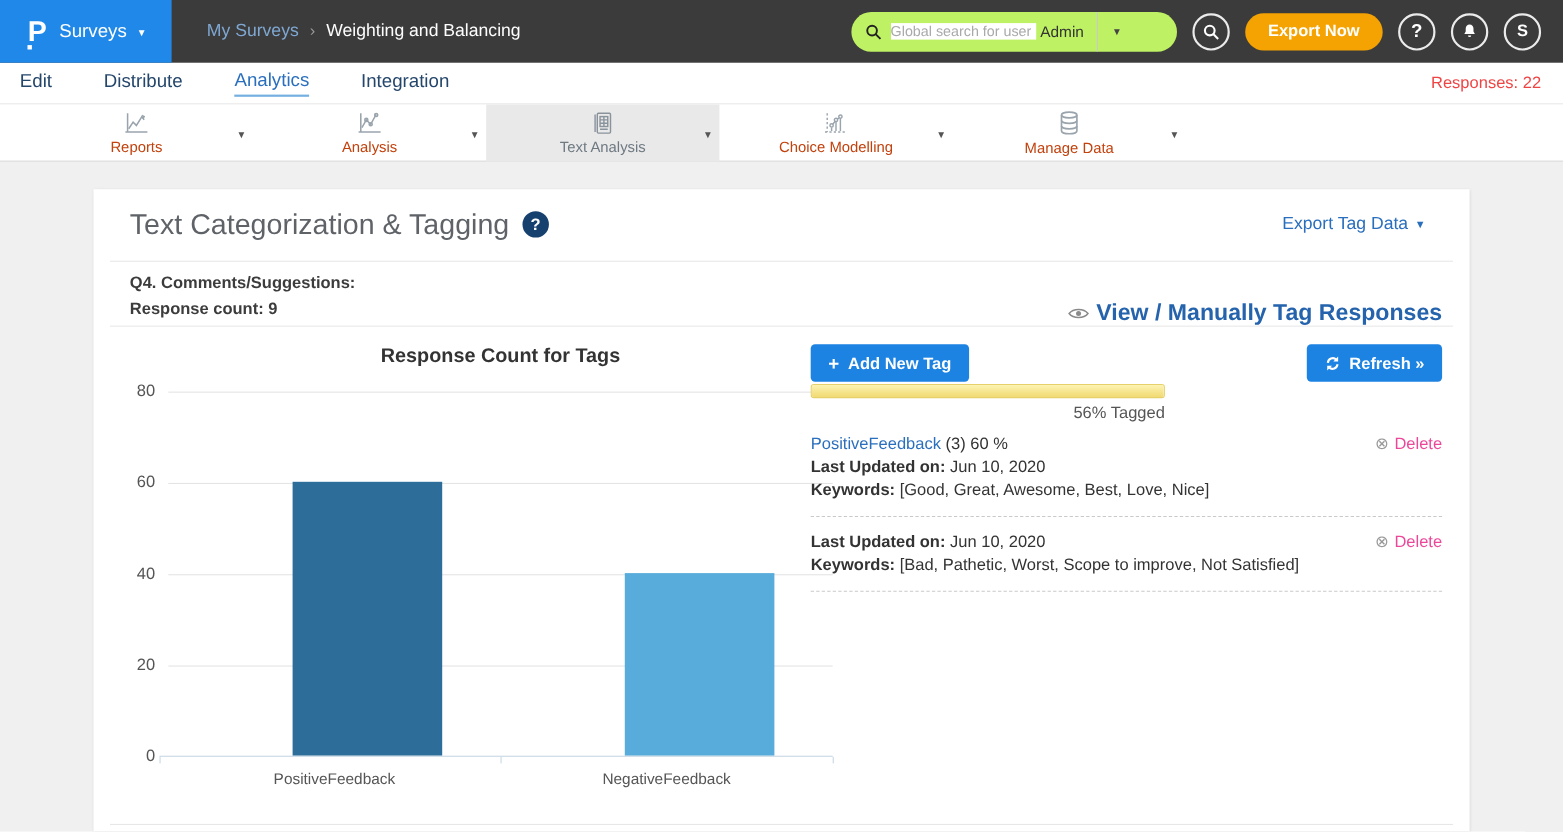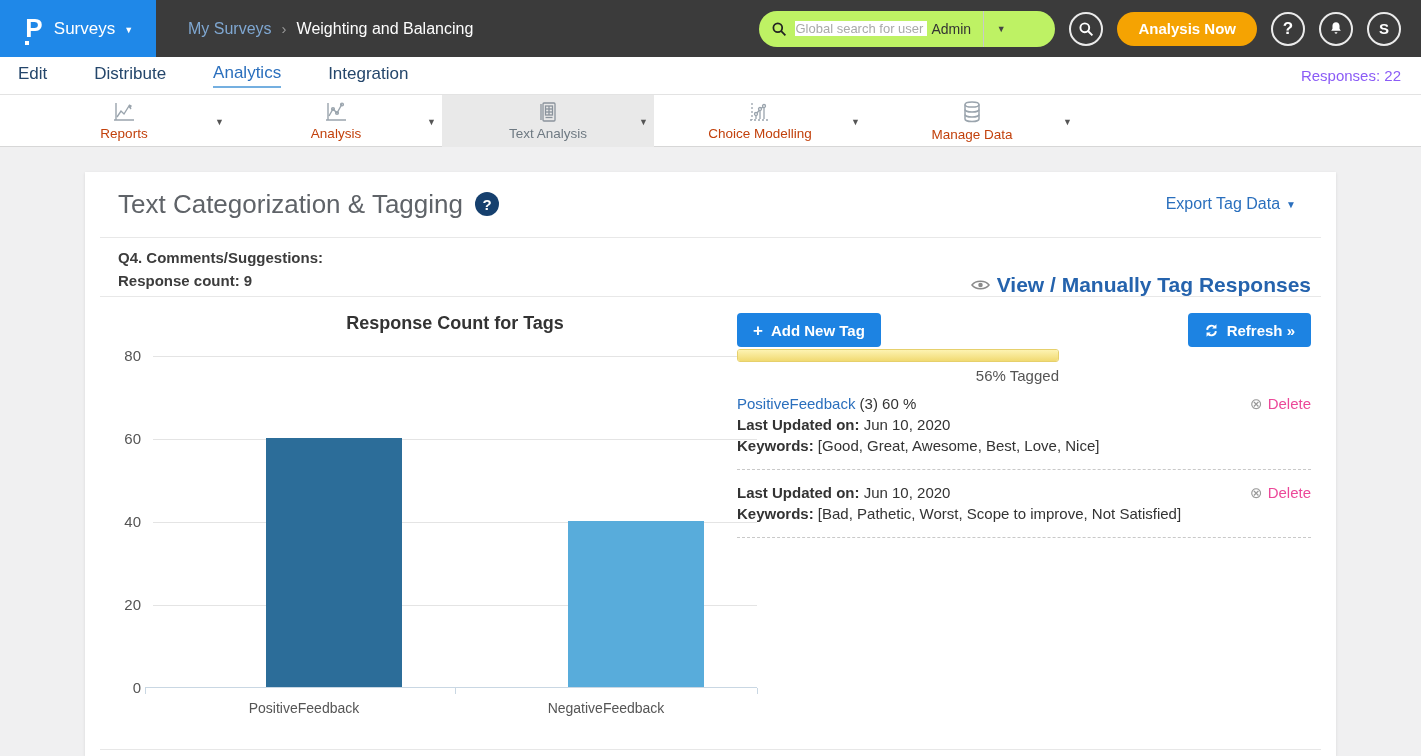--- a/index.html
+++ b/index.html
@@ -29,21 +29,21 @@
   .pill-caret { width:34px; text-align:center; font-size:9px; color:#444; cursor:pointer; }
   .circle-btn { width:34px; height:34px; border-radius:50%; background:transparent; border:2px solid rgba(255,255,255,.9); color:#fff; display:flex; align-items:center; justify-content:center; cursor:pointer; font-family:inherit; }
   .circle-btn.help-q { font-size:17px; font-weight:700; }
   .circle-btn.avatar-s { font-size:15px; font-weight:700; }
   .upgrade-btn { height:34px; border:none; border-radius:17px; background:#f5a302; color:#fff; font-size:15px; font-weight:700; padding:0 21px; cursor:pointer; font-family:inherit; }
 
   
   .subnav { height:38px; background:#fff; border-bottom:1px solid #e3e3e3; display:flex; align-items:center; padding:0 20px 0 18px; }
   .subnav-item { font-size:17px; color:#24466b; margin-right:47px; cursor:pointer; padding-bottom:3px; }
   .subnav-item.active { color:#2a6fbd; border-bottom:2px solid #74afe0; }
-  .responses { margin-left:auto; font-size:15px; color:#8b5cf6; }
+  .responses { margin-left:auto; font-size:15px; color:#ef4444; }
 
   
   .tabstrip { height:52px; background:#fff; border-bottom:1px solid #d7d7d7; display:flex; padding-left:18px; }
   .tab { width:212px; height:52px; display:flex; flex-direction:column; align-items:center; justify-content:center; gap:3px; position:relative; cursor:pointer; }
   .tab.active { background:#e9e9e9; }
   .tab-label { font-size:13.5px; color:#c2410c; }
   .tab.active .tab-label { color:#6e7982; }
   .tab-caret { position:absolute; right:6px; top:22px; font-size:9px; color:#555; }
 
   
@@ -114,21 +114,21 @@
       <span class="pill-scope">Admin</span>
       <span class="pill-divider"></span>
       <span class="pill-caret">▼</span>
     </div>
     <button class="circle-btn">
       <svg width="16" height="16" viewBox="0 0 20 20" fill="none" stroke="#fff" stroke-width="2.4">
           <circle cx="8.5" cy="8.5" r="5.5"></circle>
           <line x1="12.8" y1="12.8" x2="18" y2="18"></line>
         </svg>
     </button>
-    <button class="upgrade-btn">Analysis Now</button>
+    <button class="upgrade-btn">Export Now</button>
     <button class="circle-btn help-q">
         <span>?</span>
       </button>
     <button class="circle-btn">
       <svg width="16" height="17" viewBox="0 0 24 24" fill="#fff">
           <path d="M12 2.5c-3.2 0-5.3 2.4-5.3 5.5v4.3L4.8 15.5h14.4L17.3 12.3V8c0-3.1-2.1-5.5-5.3-5.5z"></path>
           <path d="M9.8 17.5a2.2 2.2 0 0 0 4.4 0z"></path>
         </svg>
     </button>
     <button class="circle-btn avatar-s">

